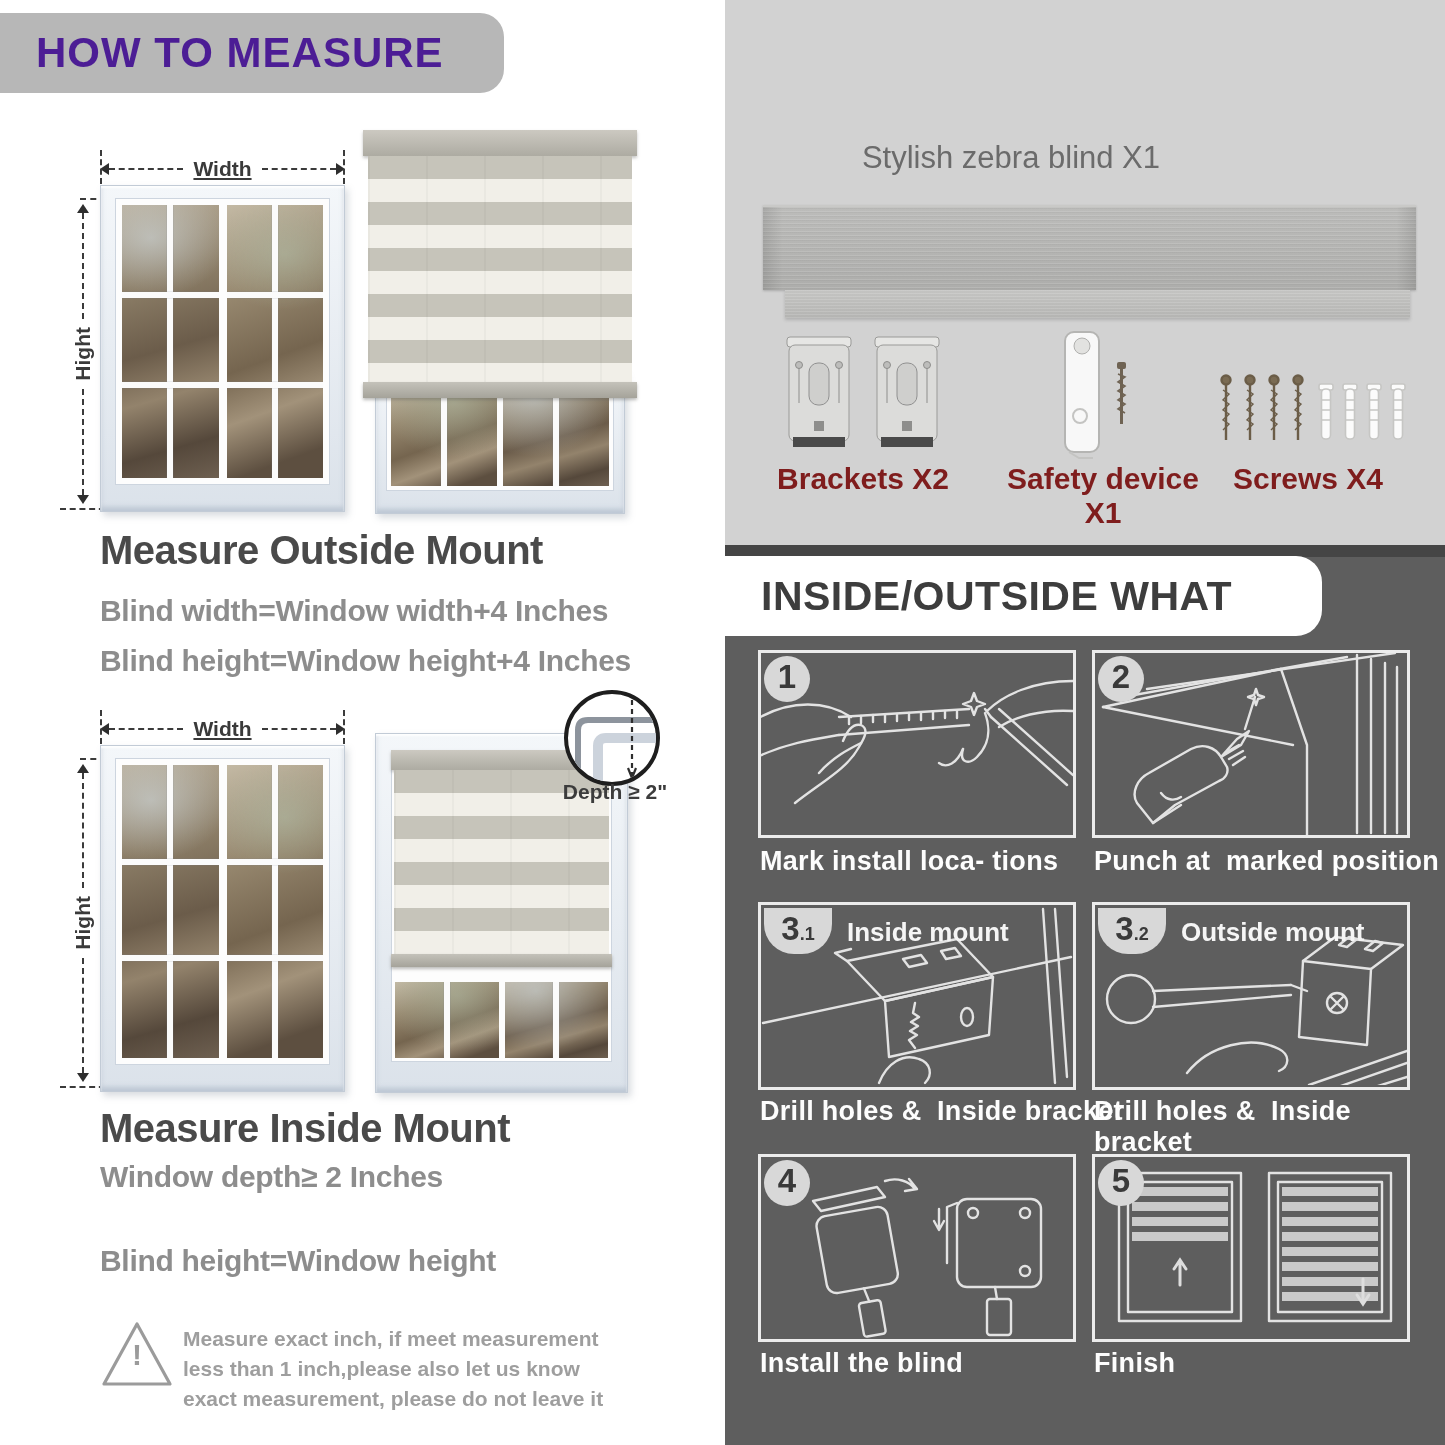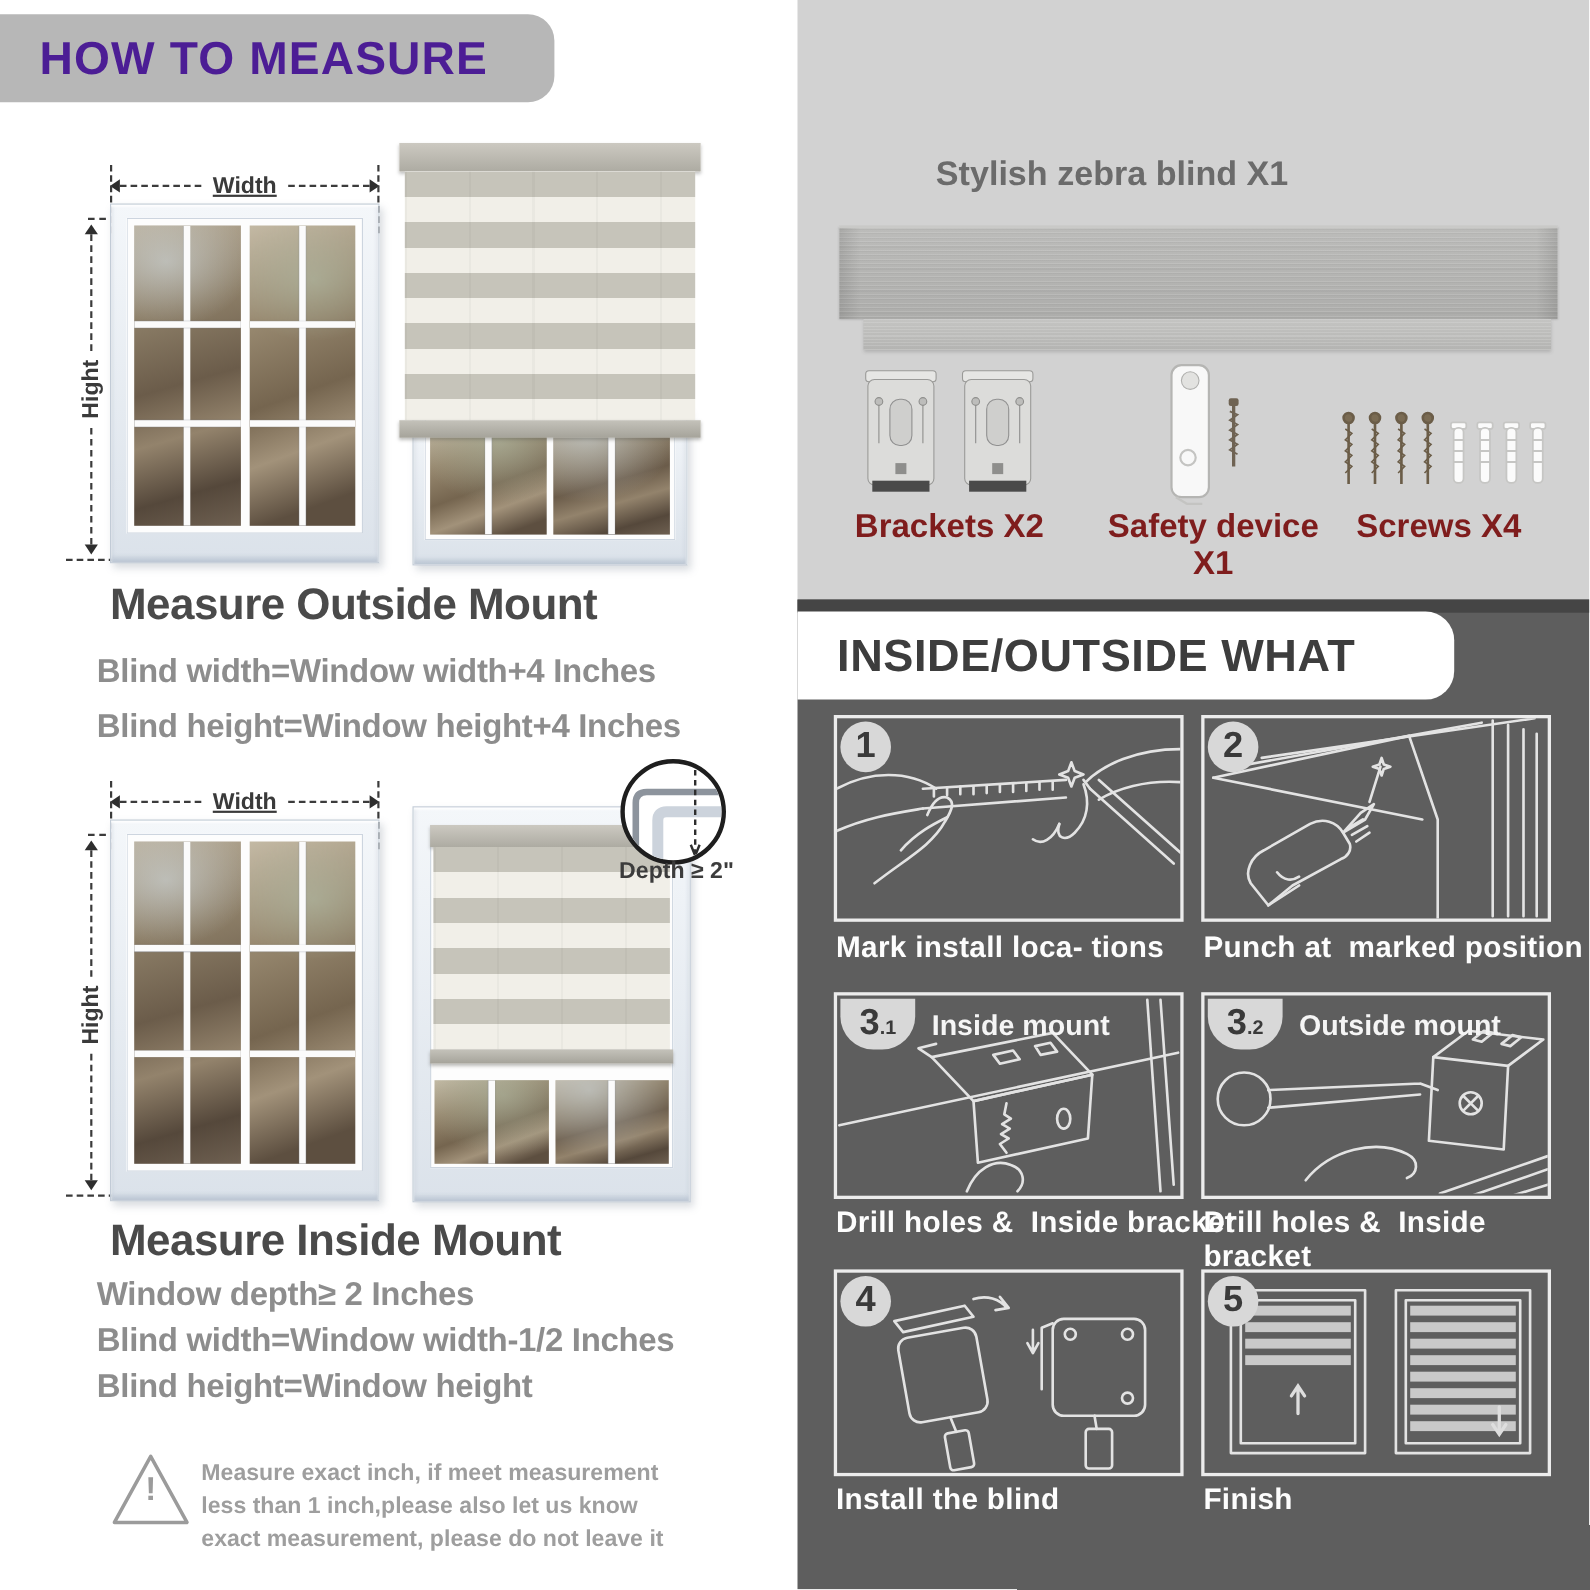--- a/index.html
+++ b/index.html
@@ -17,21 +17,21 @@
   .hdr-mount{left:725px;top:556px;width:597px;height:80px;}
   .hdr-mount span{color:#3d3d3d;font-size:41px;font-weight:bold;letter-spacing:.5px;}
 
   
   .bg-light{position:absolute;left:725px;top:0;width:720px;height:545px;background:#d2d2d2;}
   .bg-dark{position:absolute;left:725px;top:545px;width:720px;height:900px;background:#5e5e5e;}
   .bg-dark-strip{position:absolute;left:725px;top:545px;width:720px;height:12px;background:#454545;}
 
   
   .h-measure{position:absolute;left:100px;color:#4a4a4a;font-size:40px;font-weight:bold;letter-spacing:-.5px;}
-  .sub-measure{position:absolute;left:88px;color:#8d8d8d;font-size:30px;font-weight:bold;letter-spacing:-.3px;}
+  .sub-measure{position:absolute;left:100px;color:#8d8d8d;font-size:30px;font-weight:bold;letter-spacing:-.3px;}
 
   
   .dim-w{position:absolute;display:flex;align-items:center;height:14px;}
   .dim-w .dash{flex:1;border-top:2px dashed #3b3b3b;}
   .dim-w .lbl{padding:0 10px;color:#3a3a3a;font-size:21px;font-weight:bold;text-decoration:underline;}
   .arr{width:0;height:0;border-top:6px solid transparent;border-bottom:6px solid transparent;}
   .arr.l{border-right:9px solid #2e2e2e;}
   .arr.r{border-left:9px solid #2e2e2e;}
   .arr.u{border-left:6px solid transparent;border-right:6px solid transparent;border-bottom:9px solid #2e2e2e;}
   .arr.d{border-left:6px solid transparent;border-right:6px solid transparent;border-top:9px solid #2e2e2e;}
@@ -66,21 +66,21 @@
 
   
   .depth-circle{position:absolute;left:564px;top:690px;width:96px;height:96px;border:4px solid #1e1e1e;border-radius:50%;
     background:#fff;z-index:6;overflow:hidden;}
   .depth-lbl{position:absolute;left:552px;top:780px;width:126px;text-align:center;color:#3c3c3c;font-size:21px;font-weight:bold;z-index:6;}
 
   
   .warn-txt{position:absolute;left:183px;top:1324px;width:452px;color:#9e9e9e;font-size:21px;font-weight:bold;line-height:1.42;}
 
   
-  .blind-title{position:absolute;left:725px;top:140px;width:572px;text-align:center;color:#6b6b6b;font-size:31px;font-weight:bold;}
+  .blind-title{position:absolute;left:725px;top:140px;width:572px;text-align:center;color:#6b6b6b;font-size:31px;font-weight:normal;}
   .headrail-main{position:absolute;left:763px;top:205px;width:653px;height:85px;
     background:linear-gradient(90deg,rgba(0,0,0,.10),rgba(0,0,0,0) 3%,rgba(0,0,0,0) 97%,rgba(0,0,0,.10)),
       repeating-linear-gradient(180deg,rgba(255,255,255,.12) 0 1px,rgba(0,0,0,.03) 1px 2px,transparent 2px 4px),
       linear-gradient(180deg,#bcbcba,#adadab);
     border-top:2px solid #c9c9c7;box-shadow:0 1px 2px rgba(80,80,80,.3);}
   .headrail-lip{position:absolute;left:785px;top:290px;width:625px;height:28px;
     background:repeating-linear-gradient(180deg,rgba(255,255,255,.14) 0 1px,transparent 1px 3px),linear-gradient(180deg,#c4c4c2,#b4b4b2);
     box-shadow:0 2px 3px rgba(80,80,80,.25);}
   .comp-lbl{position:absolute;color:#7f1d1d;font-size:30px;font-weight:bold;text-align:center;}
 
@@ -211,21 +211,20 @@
       <path d="M10,88 L10,36 Q10,26 20,26 L88,26" stroke="#8d949d" stroke-width="6" fill="none"></path>
       <path d="M30,88 L30,52 Q30,44 38,44 L88,44" stroke="#ccd3dc" stroke-width="10" fill="none"></path>
       <path d="M64,6 L64,82" stroke="#2e2e2e" stroke-width="2.2" stroke-dasharray="5 4" fill="none"></path>
       <path d="M60,74 L64,84 L68,74" stroke="#2e2e2e" stroke-width="2.2" fill="none"></path>
     </svg>
   </div>
   <div class="depth-lbl">Depth ≥ 2"</div>
 
   <div class="h-measure" style="top:1106px;">Measure Inside Mount</div>
   <div class="sub-measure" style="top:1160px;">Window depth≥ 2 Inches</div>
-  <div class="sub-measure" style="top:1202px;">Blind width=Window width-1/2 Inches</div>
   <div class="sub-measure" style="top:1244px;">Blind height=Window height</div>
 
   <svg style="position:absolute;left:98px;top:1318px;" width="78" height="74" viewBox="0 0 78 74">
     <path d="M39,6 L72,66 L6,66 Z" stroke="#9b9b9b" stroke-width="3.2" fill="none" stroke-linejoin="round"></path>
   </svg>
   <span style="position:absolute;left:98px;top:1338px;width:78px;text-align:center;color:#9b9b9b;font-size:30px;font-weight:bold;">!</span>
   <div class="warn-txt">Measure exact inch, if meet measurement less than 1 inch,please also let us know exact measurement, please do not leave it</div>
 
   <div class="blind-title">Stylish zebra blind X1</div>
 

